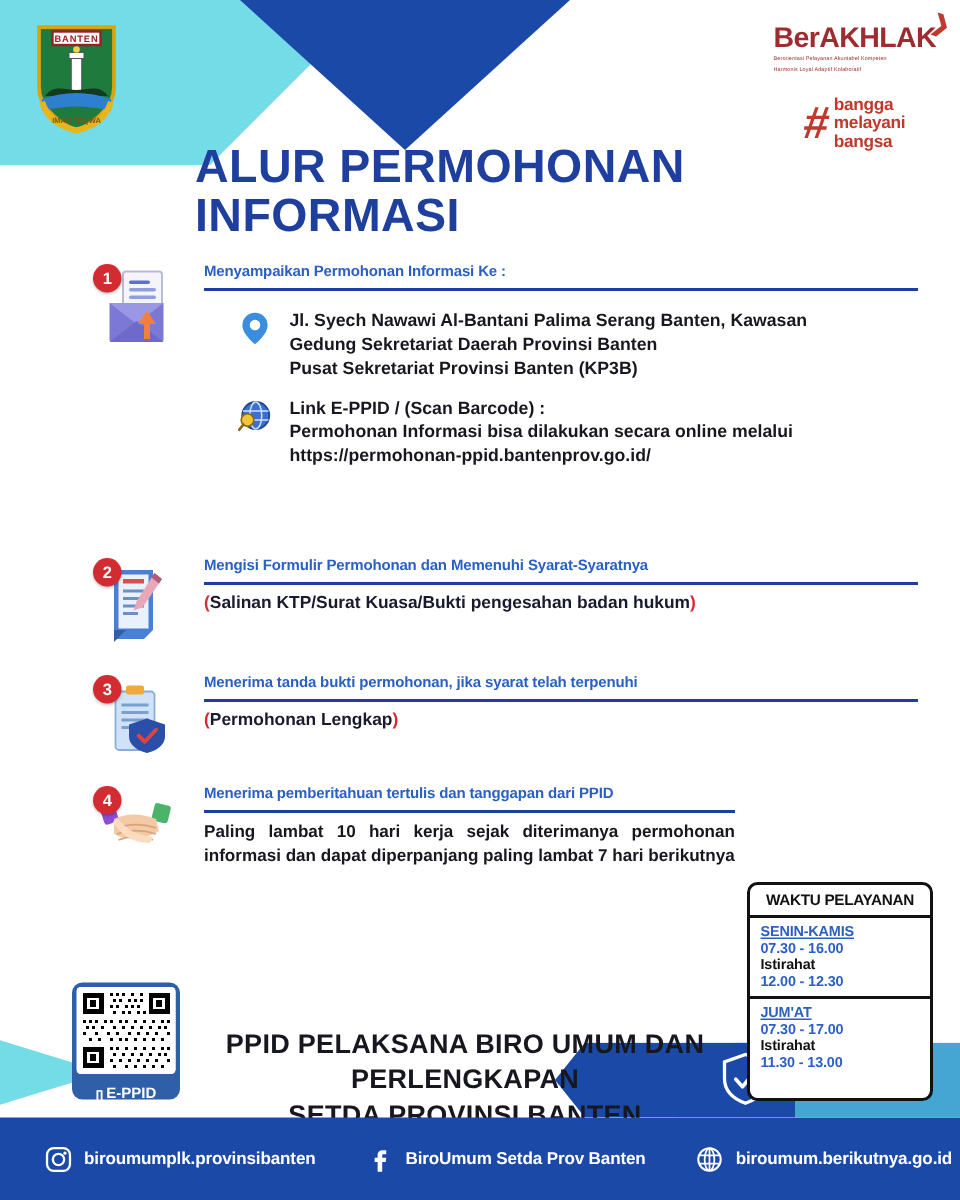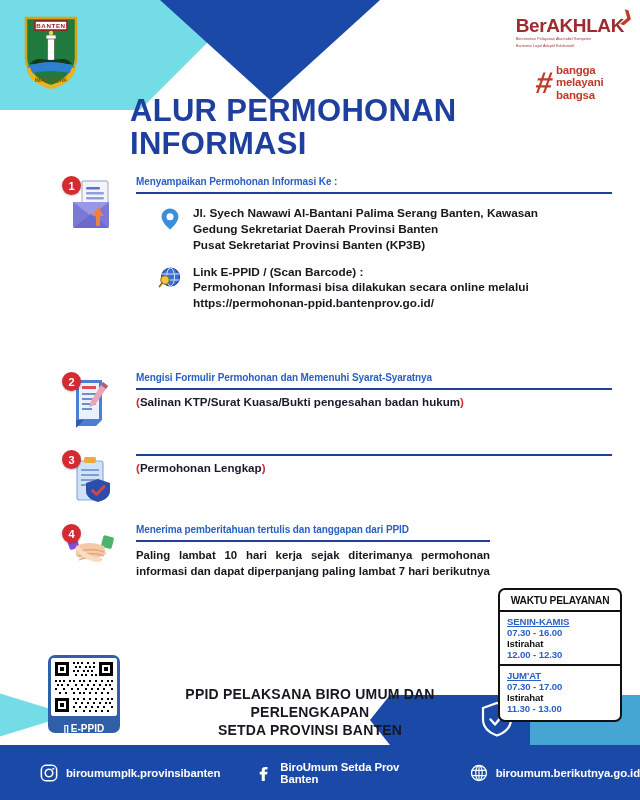--- a/index.html
+++ b/index.html
@@ -129,21 +129,21 @@
   .info-txt {
     font-size: 11.8px; font-weight: 700; color: #17171f; line-height: 1.34;
   }
   .info-url { font-size: 12.6px; font-weight: 700; color: #17171f; padding-top: 3px; }
 
   
   .hours-box {
     position: absolute; right: 18px; top: 588px;
     width: 124px;
     border: 2.2px solid #111; border-radius: 7px;
-    background: #fff; padding: 5px 7px 6px 7px;
+    background: #fff; padding: 5px 7px 18px 7px;
     z-index: 6;
   }
   .hours-title {
     font-size: 10.2px; font-weight: 700; color: #111;
     text-align: center; letter-spacing: -0.2px; margin-bottom: 2px;
   }
   .hours-divider { height: 2px; background: #111; margin: 4px -7px 4px -7px; }
   .hours-day {
     font-size: 9.6px; font-weight: 700; color: #2a5fc4;
     text-decoration: underline; letter-spacing: -0.1px;
@@ -165,30 +165,30 @@
   .qr-img { width: 66px; height: 58px; background: #fff; border-radius: 3px; }
   .qr-label {
     display: flex; align-items: center; justify-content: center; gap: 3px;
     height: 17px; color: #fff; font-size: 10px; font-weight: 700;
   }
   .qr-bracket { font-size: 9px; letter-spacing: -1px; }
 
   .org-name {
     position: absolute; left: 130px; top: 685px; width: 360px;
     text-align: center;
-    font-size: 14px; font-weight: 700; color: #17171f;
+    font-size: 18px; font-weight: 700; color: #17171f;
     line-height: 1.3; letter-spacing: 0.2px;
   }
 
   
   .footer {
     position: absolute; left: 0; bottom: 0; width: 640px; height: 55px;
     background: #1b49a8;
     display: flex; align-items: center;
-    padding-left: 40px; gap: 34px;
+    padding-left: 30px; gap: 34px;
   }
   .foot-item { display: flex; align-items: center; gap: 8px; }
   .foot-ico { width: 18px; height: 18px; flex: 0 0 18px; }
   .foot-txt { font-size: 11.4px; font-weight: 700; color: #fff; letter-spacing: -0.1px; }
 </style>
 </head>
 <body>
 
 <div id="page">
 
@@ -319,20 +319,21 @@
         <rect x="22" y="7" width="12" height="6" rx="1.5" fill="#f0a93c"></rect>
         <rect x="19" y="19" width="18" height="2" fill="#7a9fd0"></rect>
         <rect x="19" y="24" width="18" height="2" fill="#7a9fd0"></rect>
         <rect x="19" y="29" width="18" height="2" fill="#7a9fd0"></rect>
         <rect x="19" y="34" width="12" height="2" fill="#7a9fd0"></rect>
         <path d="M36 29 L48 33 V41 C48 47 42 50.5 36 52 C30 50.5 24 47 24 41 V33 Z" fill="#2b4fa8"></path>
         <path d="M30.5 40.5 L34.5 44.5 L42 36.5" fill="none" stroke="#e0433f" stroke-width="2.6" stroke-linecap="round" stroke-linejoin="round"></path>
       </svg>
     </div>
     <div class="step-body">
+      <div class="step-head">Menerima tanda bukti permohonan, jika syarat telah terpenuhi</div>
       <div class="step-rule"></div>
       <div class="step-note"><span class="paren">(</span><span>Permohonan Lengkap</span><span class="paren">)</span></div>
     </div>
   </div>
 
   <div class="step" style="top:524px; right:150px;">
     <div class="step-icon-wrap">
       <div class="badge">4</div>
       <svg viewBox="0 0 56 58" width="56" height="58">
         <rect x="6" y="14" width="10" height="11" rx="2" fill="#8b4fd6" transform="rotate(-18 11 19)"></rect>

